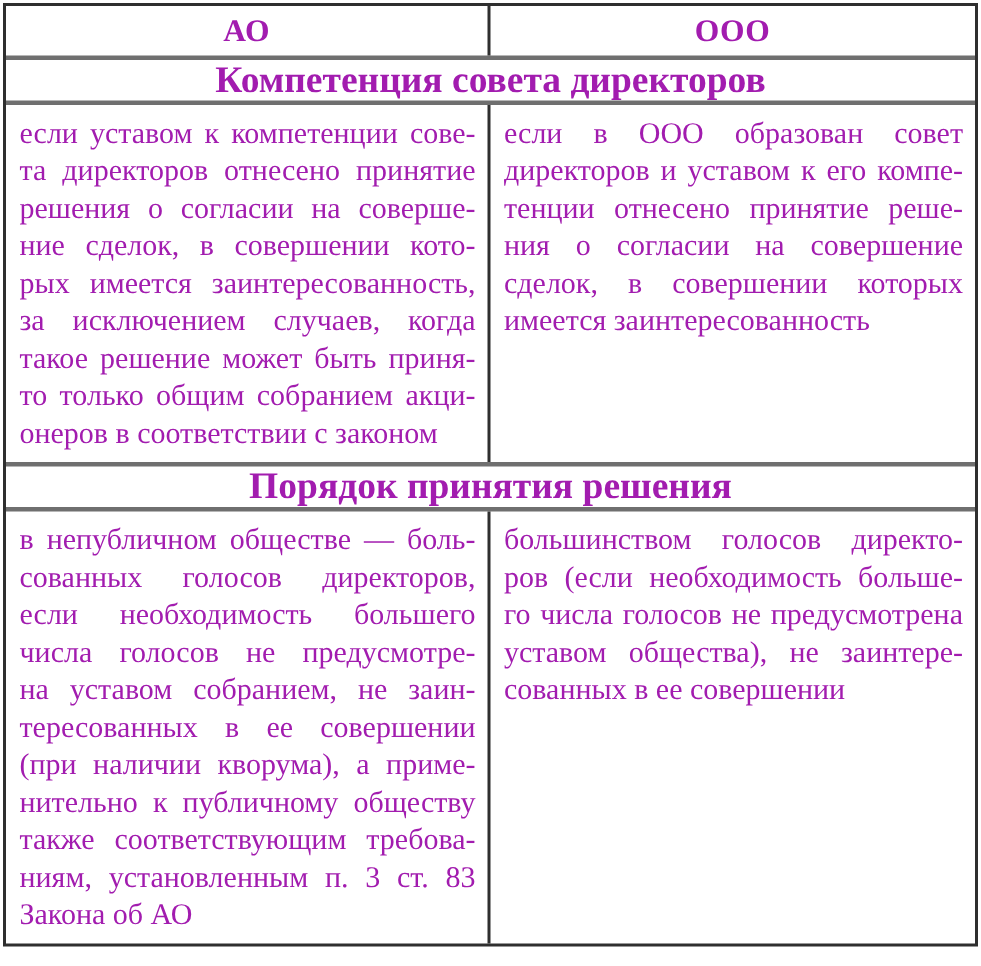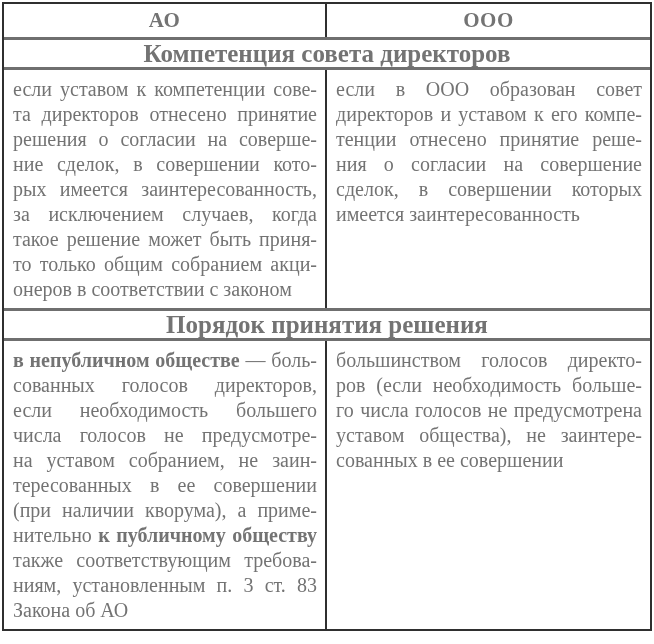--- a/index.html
+++ b/index.html
@@ -7,21 +7,21 @@
     padding: 0;
     background: #ffffff;
   }
   .page {
     width: 654px;
     height: 644px;
     background: #ffffff;
     box-sizing: border-box;
     padding: 2px;
     font-family: "Liberation Serif", "DejaVu Serif", serif;
-    color: #737373;
+    color: #a21caf;
     overflow: hidden;
   }
   .cmp-table {
     width: 650px;
     box-sizing: border-box;
     border: 2px solid #2f2f2f;
     background: #ffffff;
   }
   .row {
     display: flex;
@@ -62,21 +62,21 @@
     line-height: 25px;
   }
   .tline {
     white-space: normal;
   }
   .tline.just {
     text-align: justify;
     text-align-last: justify;
   }
   .tline .bold {
-    font-weight: bold;
+    font-weight: normal;
   }
 </style>
 </head>
 <body>
 
 <div class="page">
   <div class="cmp-table">
 
     <div class="row header-row">
       <div class="cell left col-header">АО</div>

